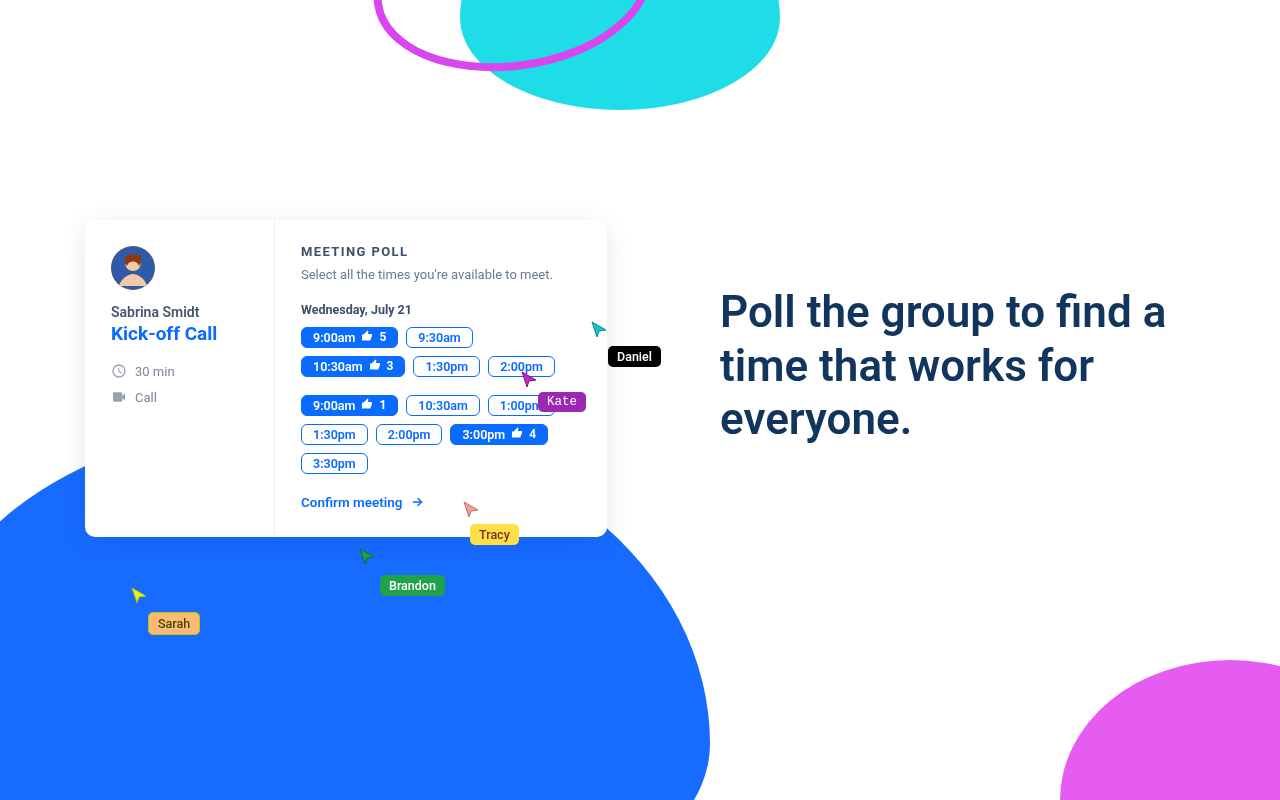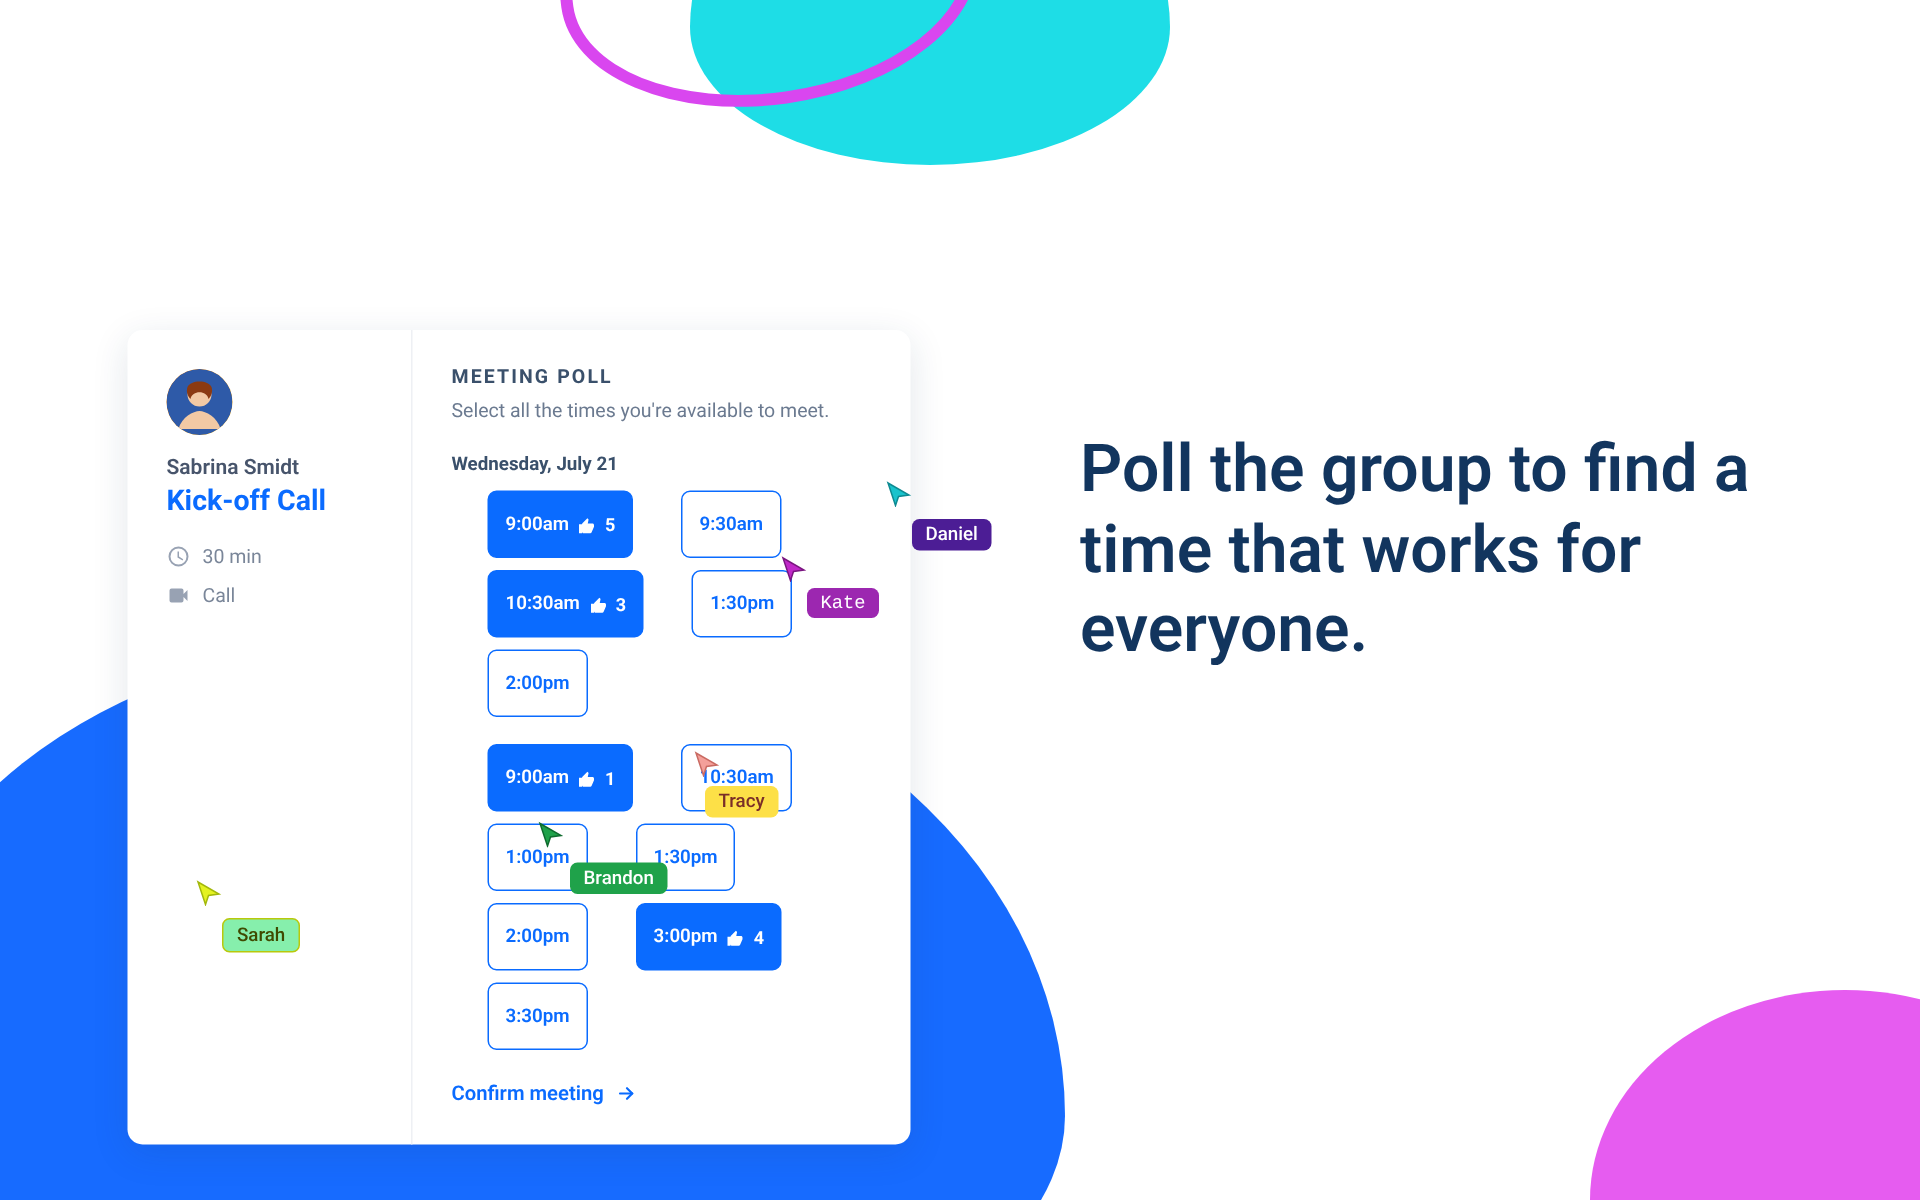--- a/index.html
+++ b/index.html
@@ -33,42 +33,42 @@
 .host-name { font-size:14px; font-weight:600; color:#47546b; margin-bottom:2px; }
 .meeting-title { font-size:19px; font-weight:700; color:#0a6bff; margin-bottom:18px; }
 .meta-row { display:flex; align-items:center; gap:8px; margin-bottom:10px; color:#7a8699; font-size:13px; }
 .meta-row svg { width:16px; height:16px; fill:#98a2b3; }
 
 .card-right { flex:1; padding:24px 26px 26px 26px; }
 .poll-heading { font-size:13px; font-weight:700; letter-spacing:1.4px; color:#3a506b; margin-bottom:8px; }
 .poll-sub { font-size:13px; color:#6b7a90; margin-bottom:20px; }
 .day-label { font-size:12.5px; font-weight:700; color:#3a506b; margin-bottom:10px;}
 .slot-row { display:flex; flex-wrap:wrap; gap:8px; margin-bottom:18px; }
-.slot { display:inline-flex; align-items:flex-end; gap:6px; padding:14px 11px; border-radius:6px; font-size:12.5px; font-weight:600; border:1.5px solid #0a6bff; color:#0a6bff; background:#fff; cursor:pointer;margin-left:24px;}
+.slot { display:inline-flex; align-items:flex-start; gap:6px; padding:2px 11px; border-radius:6px; font-size:12.5px; font-weight:600; border:1.5px solid #0a6bff; color:#0a6bff; background:#fff; cursor:pointer;}
 .slot.selected { background:#0a6bff; color:#fff; border-color:#0a6bff;}
 .slot.selected .thumb { fill:#fff;}
 .slot .thumb { width:12px; height:12px; fill:#fff;}
 .slot-count { font-size:12px; font-weight:700; }
 .confirm-link { display:inline-flex; align-items:center; gap:8px; color:#0a6bff; font-size:13.5px; font-weight:600; cursor:pointer;}
 .confirm-link svg { width:14px; height:14px; stroke:#0a6bff; }
 
 
 .cursor-group { position:absolute; z-index:5;}
 .cursor-arrow { display:block;}
 .cursor-label { display:inline-block; padding:3px 9px; border-radius:5px; font-size:12.5px; font-weight:500; margin-top:2px; white-space:nowrap;}
 #cur-daniel { top:320px; left:590px; }
-#cur-daniel .cursor-label { background:#4c1d95; color:#fff; margin-left:18px; margin-top:8px;}
+#cur-daniel .cursor-label { background:#000000; color:#fff; margin-left:18px; margin-top:8px;}
 #cur-kate { top:370px; left:520px;font-family:Liberation Mono, monospace; }
 #cur-kate .cursor-label { background:#9c27b0; color:#fff; margin-left:18px; margin-top:4px;}
 #cur-tracy { top:500px; left:462px; }
 #cur-tracy .cursor-label { background:#fde047; color:#7a2e28; margin-left:8px; margin-top:6px;}
 #cur-brandon { top:547px; left:358px; }
 #cur-brandon .cursor-label { background:#1fa24a; color:#fff; margin-left:22px; margin-top:10px;}
 #cur-sarah { top:586px; left:130px; }
-#cur-sarah .cursor-label { background:#86efac; color:#3f4a00; border:1px solid #b8c90c; margin-left:18px; margin-top:8px;}
+#cur-sarah .cursor-label { background:#fdba74; color:#3f4a00; border:1px solid #b8c90c; margin-left:18px; margin-top:8px;}
 
 
 .headline-block { position:absolute; top:286px; left:720px; width:500px; z-index:2;}
 .eyebrow { font-size:20px; font-weight:700; letter-spacing:1.5px; color:#176bff; margin-bottom:18px; }
 .headline { font-size:44px; font-weight:600; color:#12355e; line-height:1.22; }
 
 </style>
 </head>
 <body>
 

